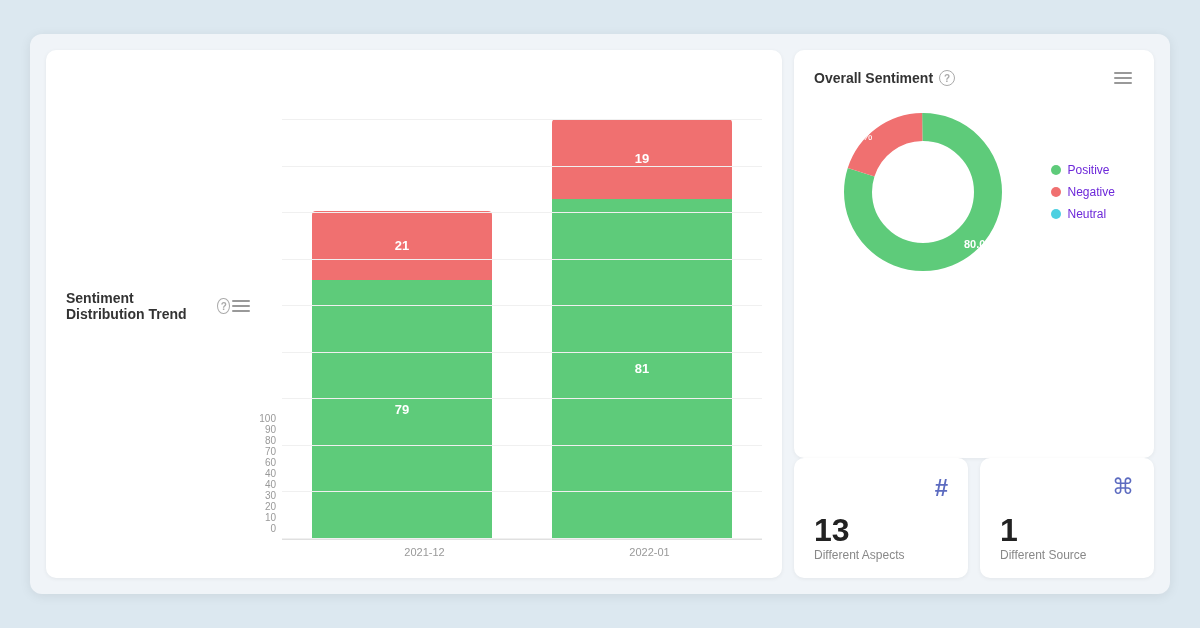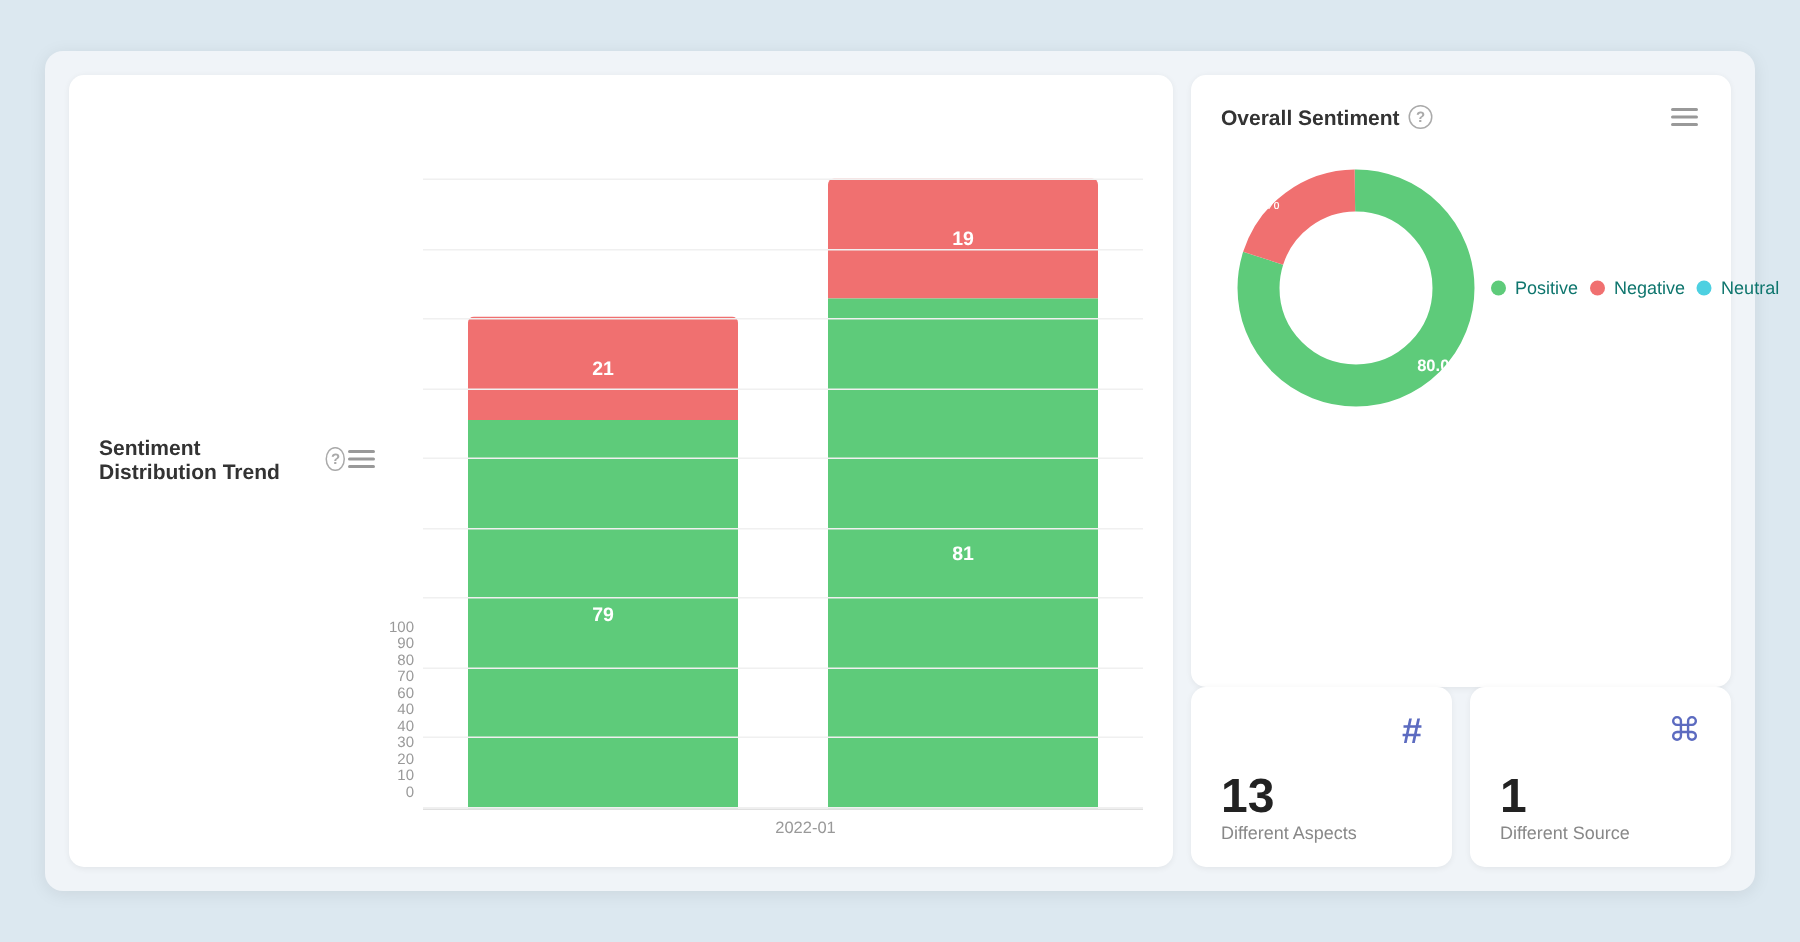--- a/index.html
+++ b/index.html
@@ -196,24 +196,24 @@
       justify-content: space-around;
       flex: 1;
     }
     .donut-container {
       position: relative;
       width: 180px;
       height: 180px;
     }
     .legend {
       display: flex;
-      flex-direction: row;
+      flex-direction: column;
       gap: 8px;
       font-size: 12px;
-      color: #0f766e;
+      color: #6d28d9;
     }
     .legend-item {
       display: flex;
       align-items: center;
       gap: 6px;
     }
     .legend-dot {
       width: 10px;
       height: 10px;
       border-radius: 50%;
@@ -296,20 +296,23 @@
             <div class="bar-group">
               <div class="bar-stack" style="height: 420px;">
                 <div class="bar-segment bar-negative" style="height: 19%; text-align: center;">19</div>
                 <div class="bar-segment bar-positive" style="height: 81%; flex:1;">81</div>
               </div>
             </div>
           </div>
           <div class="x-labels">
             <div class="x-spacer"></div>
             <div class="x-label-group">
+              <span class="x-label">2021-12</span>
+            </div>
+            <div class="x-label-group">
               <span class="x-label">2022-01</span>
             </div>
           </div>
         </div>
       </div>
     </div>
   </div>
 
   <div class="card-right">
 

